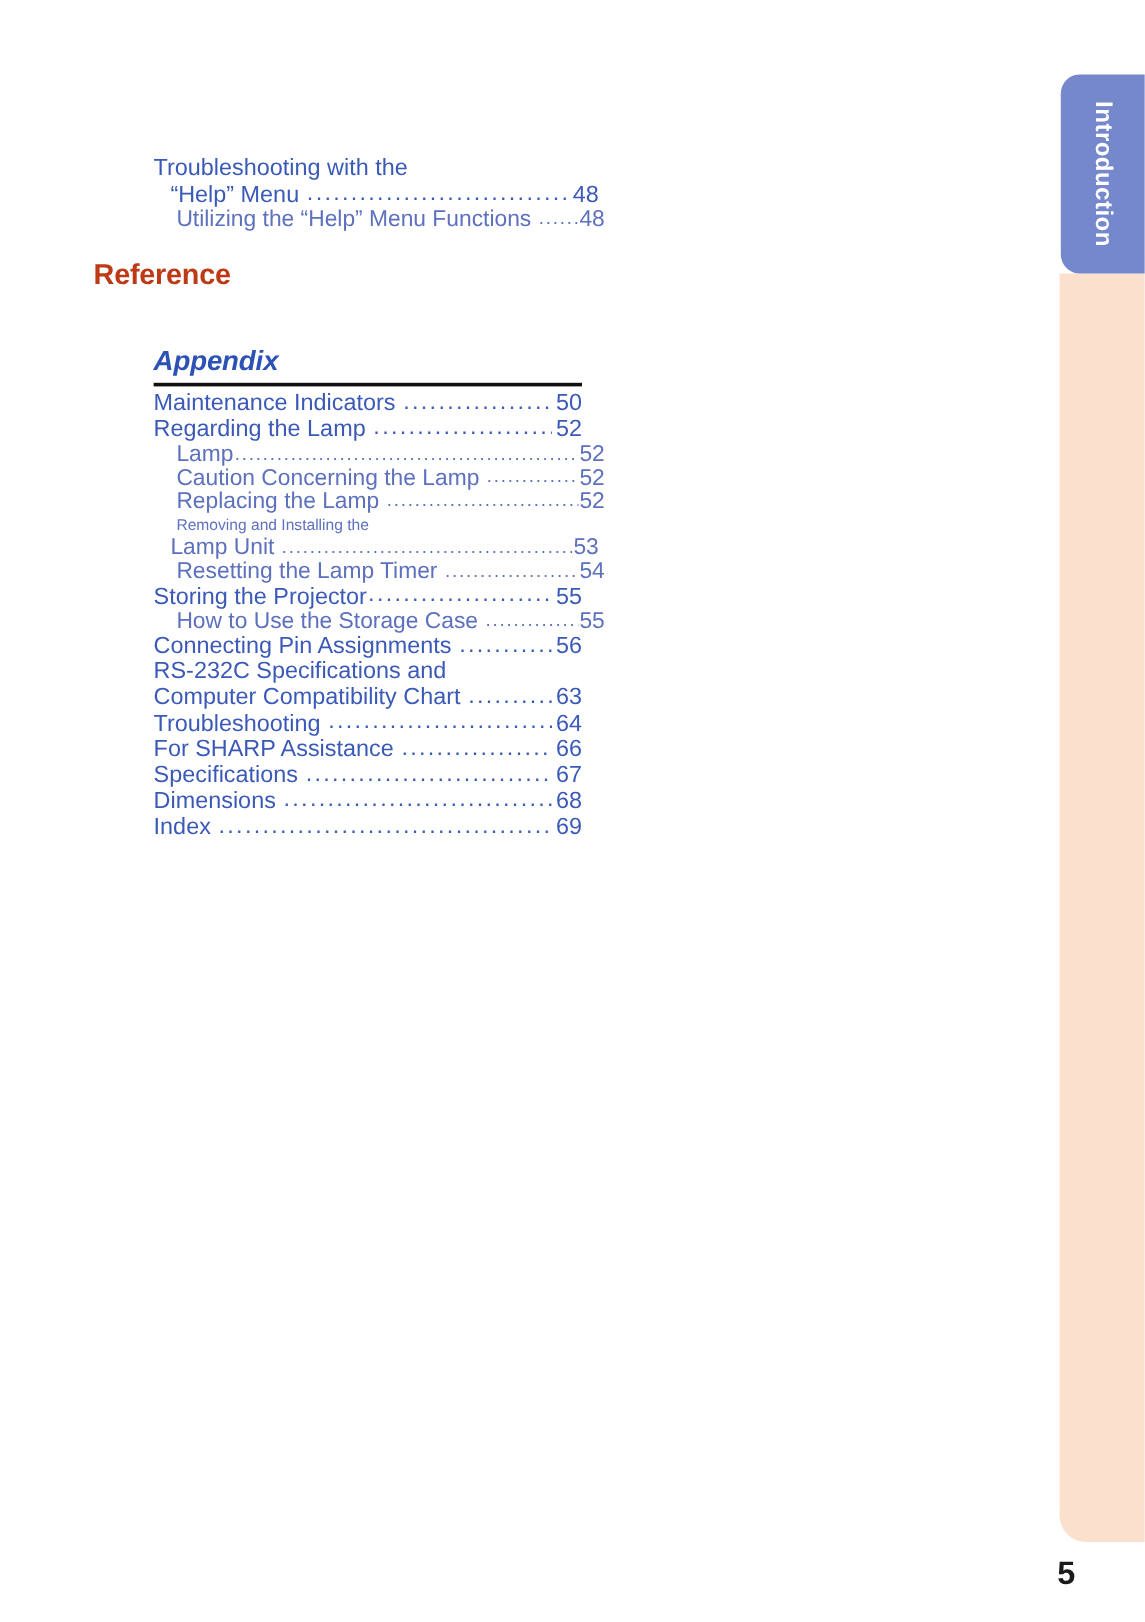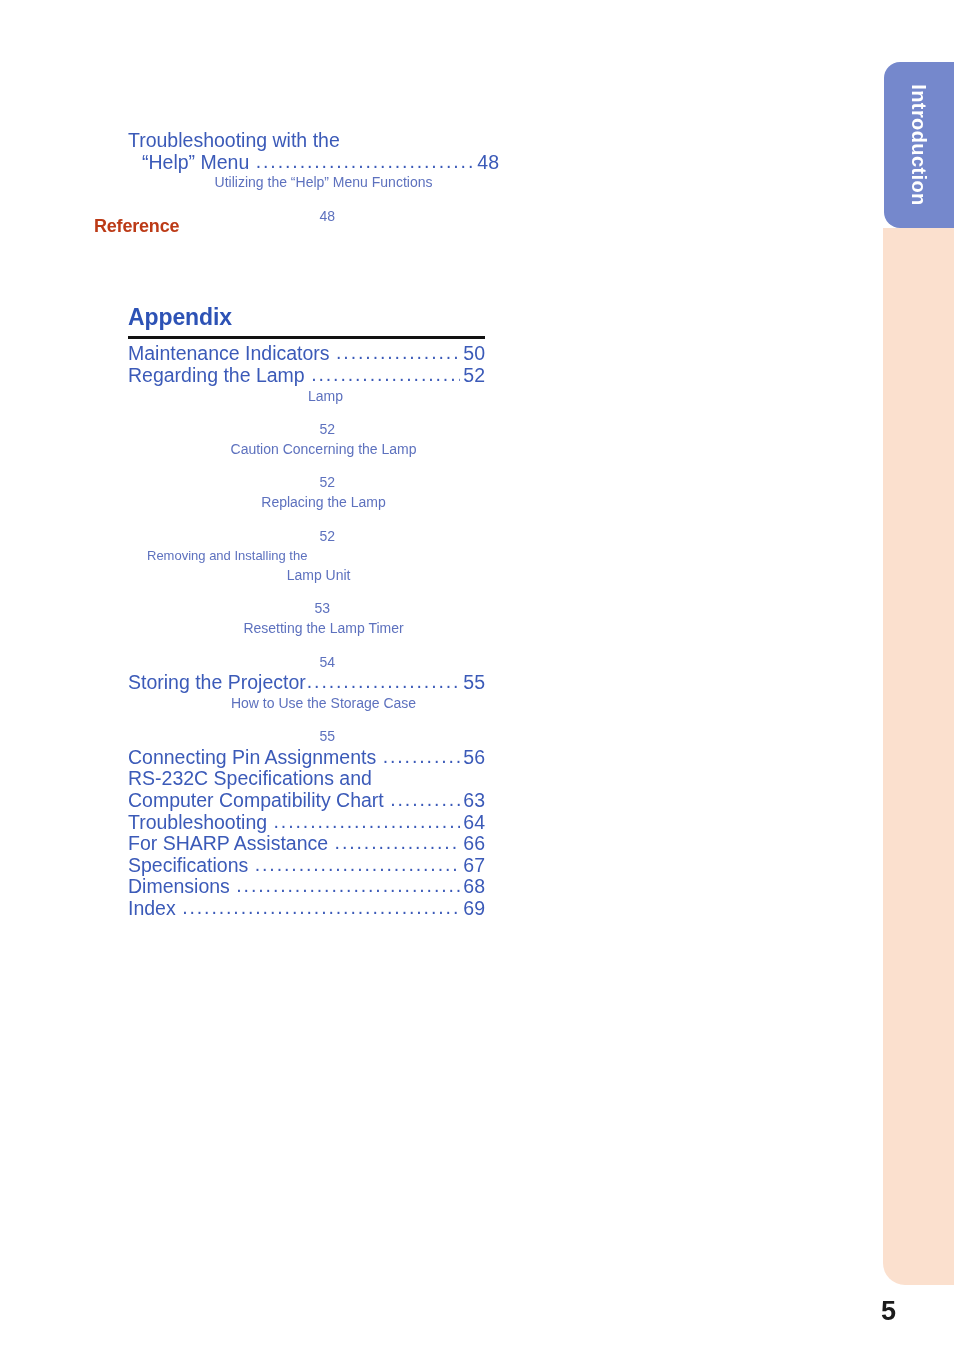--- a/index.html
+++ b/index.html
@@ -120,61 +120,60 @@
   .lvl1-wrapline {
     color: #3B5AB8;
     font-size: 19.5px;
     line-height: 21.6px;
   }
   .lvl1-cont { margin-left: 14px; }
 
   
   .lvl2 {
     color: #5D71BE;
-    font-size: 14px;
+    font-size: 19px;
     line-height: 19.6px;
     margin-left: 19px;
-    flex-direction: column;
   }
   .lvl2 .page { min-width: 19px; }
   .lvl2 .leader::before { font-size: 15.6px; letter-spacing: 1.5px; }
 
   .lvl2-wrapline {
     color: #5D71BE;
     font-size: 13px;
     line-height: 19.6px;
     margin-left: 19px;
   }
   .lvl2-cont { margin-left: 14px; }
 
   
   .reference-heading {
     position: absolute;
     left: 78px;
     top: 216px;
     color: #BC3A16;
-    font-size: 18px;
+    font-size: 24px;
     font-weight: bold;
     letter-spacing: -0.2px;
-    margin-left: 16px;
   }
   .appendix-heading {
     color: #2D52B5;
     font-size: 23px;
     font-weight: bold;
     letter-spacing: -0.1px;
+    font-style: italic;
   }
   .heading-rule {
     border: 0;
     border-top: 3px solid #111111;
     margin: 5px 0 4px 0;
     width: 357px;
   }
 
-  .gap-top-block { margin-bottom: 0px; }
+  .gap-top-block { margin-bottom: 16px; }
 </style>
 </head>
 <body>
 
 <div class="side-peach"></div>
 
 <div class="side-tab">
   <div class="side-tab-label">Introduction</div>
 </div>
 

